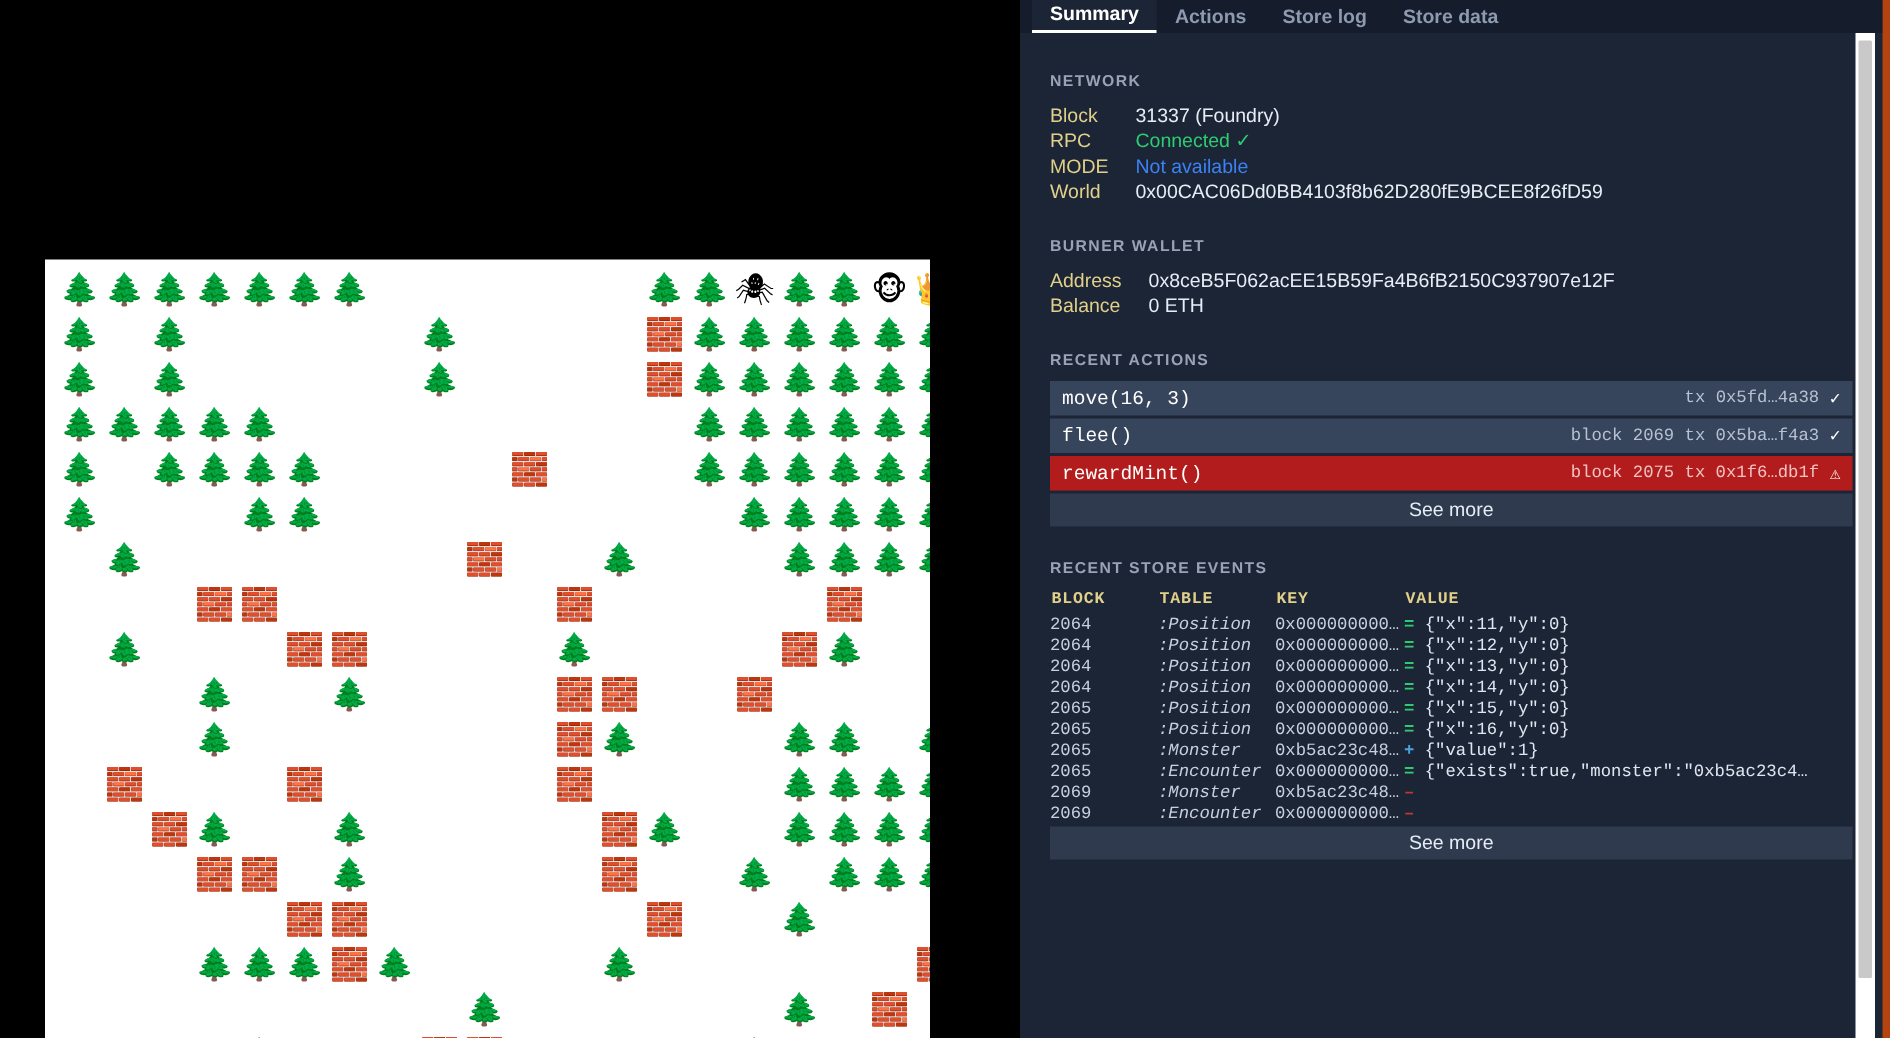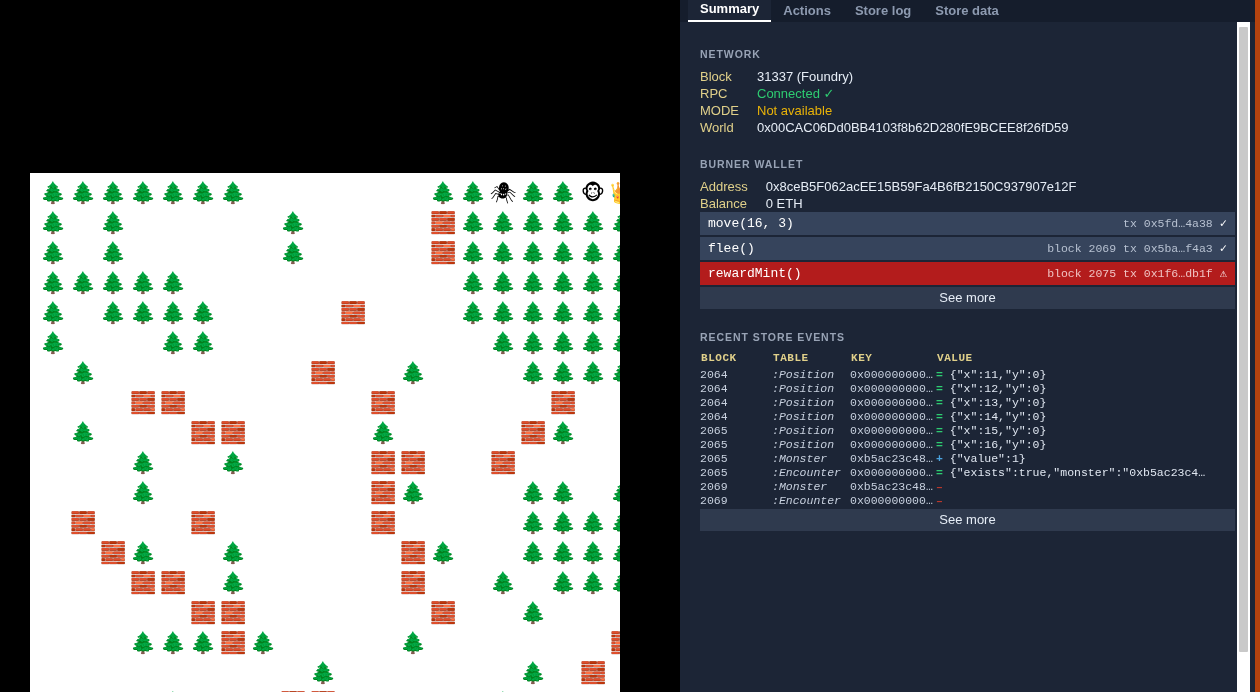--- a/index.html
+++ b/index.html
@@ -80,21 +80,21 @@
     letter-spacing: 0.09em;
     margin: 22px 0 8px 0;
   }
   .section-title.first { margin-top: 26px; }
 
   .kv-table { border-collapse: collapse; }
   .kv-table td { padding: 1px 0; font-size: 13px; vertical-align: top; }
   .kv-key { color: #e0d08a; padding-right: 18px !important; white-space: nowrap; }
   .kv-val { color: #e6edf6; }
   .kv-val.ok { color: #2ecc71; }
-  .kv-val.muted { color: #eab308; }
+  .kv-val.muted { color: #3b82f6; }
 
   
   .action-row {
     position: relative;
     display: flex;
     align-items: center;
     justify-content: space-between;
     height: 23px;
     padding: 0 8px;
     margin-bottom: 2px;
@@ -346,20 +346,21 @@
               <td class="kv-key">Address</td>
               <td class="kv-val">0x8ceB5F062acEE15B59Fa4B6fB2150C937907e12F</td>
             </tr>
             <tr>
               <td class="kv-key">Balance</td>
               <td class="kv-val">0 ETH</td>
             </tr>
           </tbody>
       </table>
 
+      <div class="section-title">RECENT ACTIONS</div>
       <div id="actions-list">
           <div class="action-row">
             <span>move(16, 3)</span>
             <span class="action-meta">
               <span>tx 0x5fd…4a38</span>
               <span class="status-ico">✓</span>
             </span>
           </div>
           <div class="action-row">
             <span>flee()</span>

